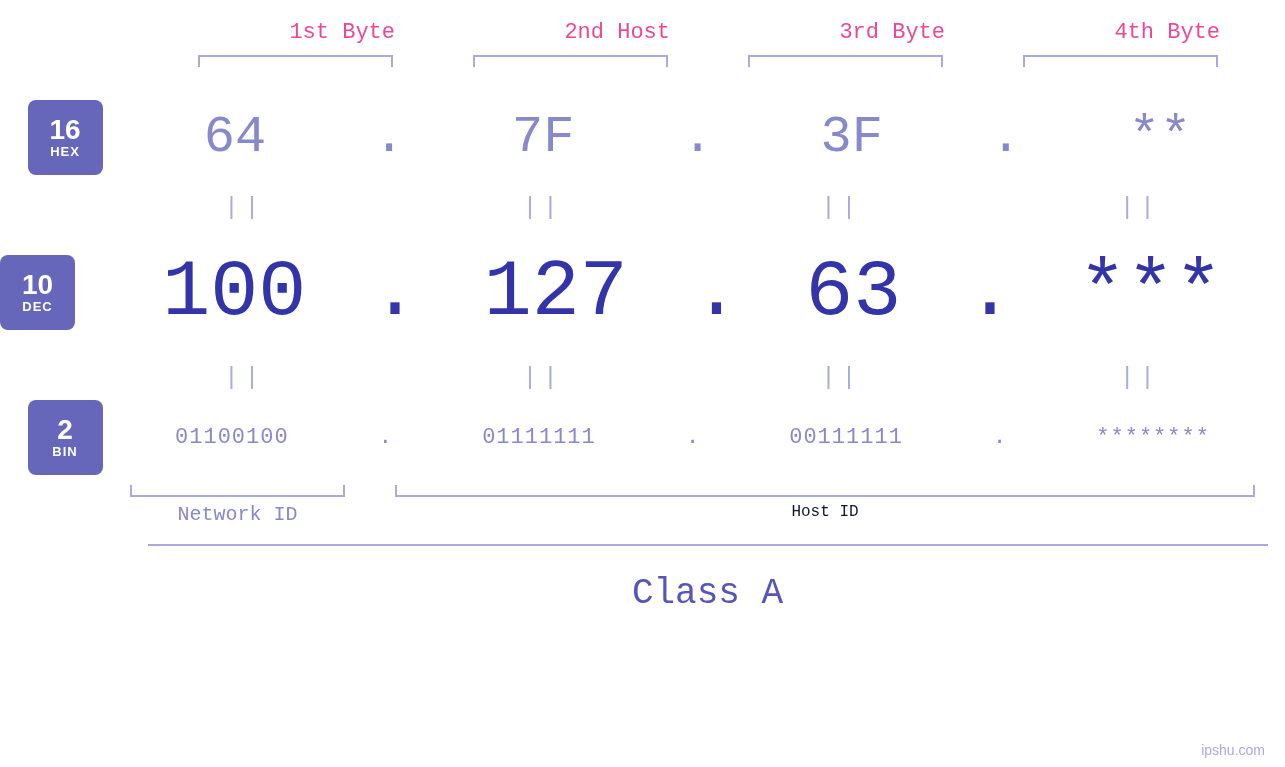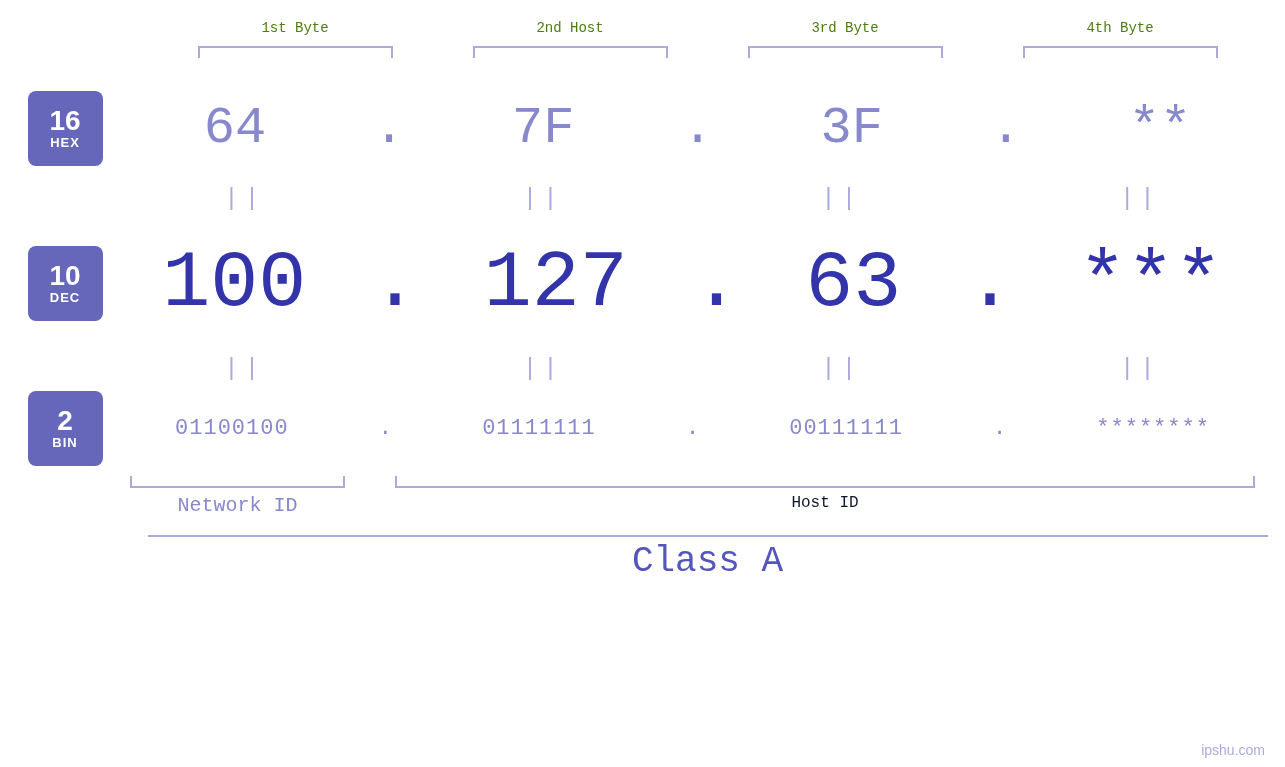--- a/index.html
+++ b/index.html
@@ -26,24 +26,24 @@
     
     .byte-headers {
       display: flex;
       width: 1100px;
       margin-left: 130px;
       justify-content: space-around;
       margin-bottom: 10px;
     }
 
     .byte-label {
-      color: #4d7c0f;
-      font-size: 14px;
-      font-family: 'Courier New', Courier, monospace;
-      text-align: center;
+      color: #ec4899;
+      font-size: 22px;
+      font-family: 'Courier New', Courier, monospace;
+      text-align: right;
       width: 200px;
     }
 
     
     .bracket-row {
       display: flex;
       width: 1100px;
       margin-left: 130px;
       justify-content: space-around;
       margin-bottom: 20px;
@@ -188,21 +188,21 @@
         <span class="equals-spacer"></span>
         <span class="equals-cell">||</span>
         <span class="equals-spacer"></span>
         <span class="equals-cell">||</span>
         <span class="equals-spacer"></span>
         <span class="equals-cell">||</span>
       </div>
     </div>
 
     <div style="display:flex; align-items:center; width:1285px; height:130px;">
-      <div style="width:130px; display:flex; justify-content:center;">
+      <div style="width:130px; display:flex; justify-content:flex-start;">
         <div class="badge">
           <span class="badge-number">10</span>
           <span class="badge-label">DEC</span>
         </div>
       </div>
       <div style="flex:1; display:flex; align-items:center; justify-content:space-around; padding-right:30px;">
         <span class="dec-value">100</span>
         <span class="dec-dot">.</span>
         <span class="dec-value">127</span>
         <span class="dec-dot">.</span>
@@ -253,19 +253,19 @@
 
     <div style="flex:1; height:12px; border-bottom:2px solid #aaaadd; border-left:2px solid #aaaadd; border-right:2px solid #aaaadd;"></div>
   </div>
 
   <div style="display:flex; width:1285px; margin-top:6px; padding-left:130px; padding-right:30px;">
     <div style="width:215px; text-align:center; color:#8888cc; font-size:20px; font-family:'Courier New',Courier,monospace;">Network ID</div>
     <div style="width:50px;"></div>
     <div style="flex:1; text-align:center; color:#0f172a; font-size:16px; font-family:'Courier New',Courier,monospace;">Host ID</div>
   </div>
 
-  <div style="width:1120px; margin-left:130px; margin-top:18px; border-top:2px solid #aaaadd; padding-top:4px; text-align:center;">
+  <div style="width:1120px; margin-left:130px; margin-top:18px; border-top:2px solid #aaaadd; padding-top:27px; text-align:center;">
     <span style="color:#5555bb; font-size:36px; font-family:'Courier New',Courier,monospace;">Class A</span>
   </div>
 
 </div>
 
 <div class="watermark">ipshu.com</div>
 
 </body></html>

